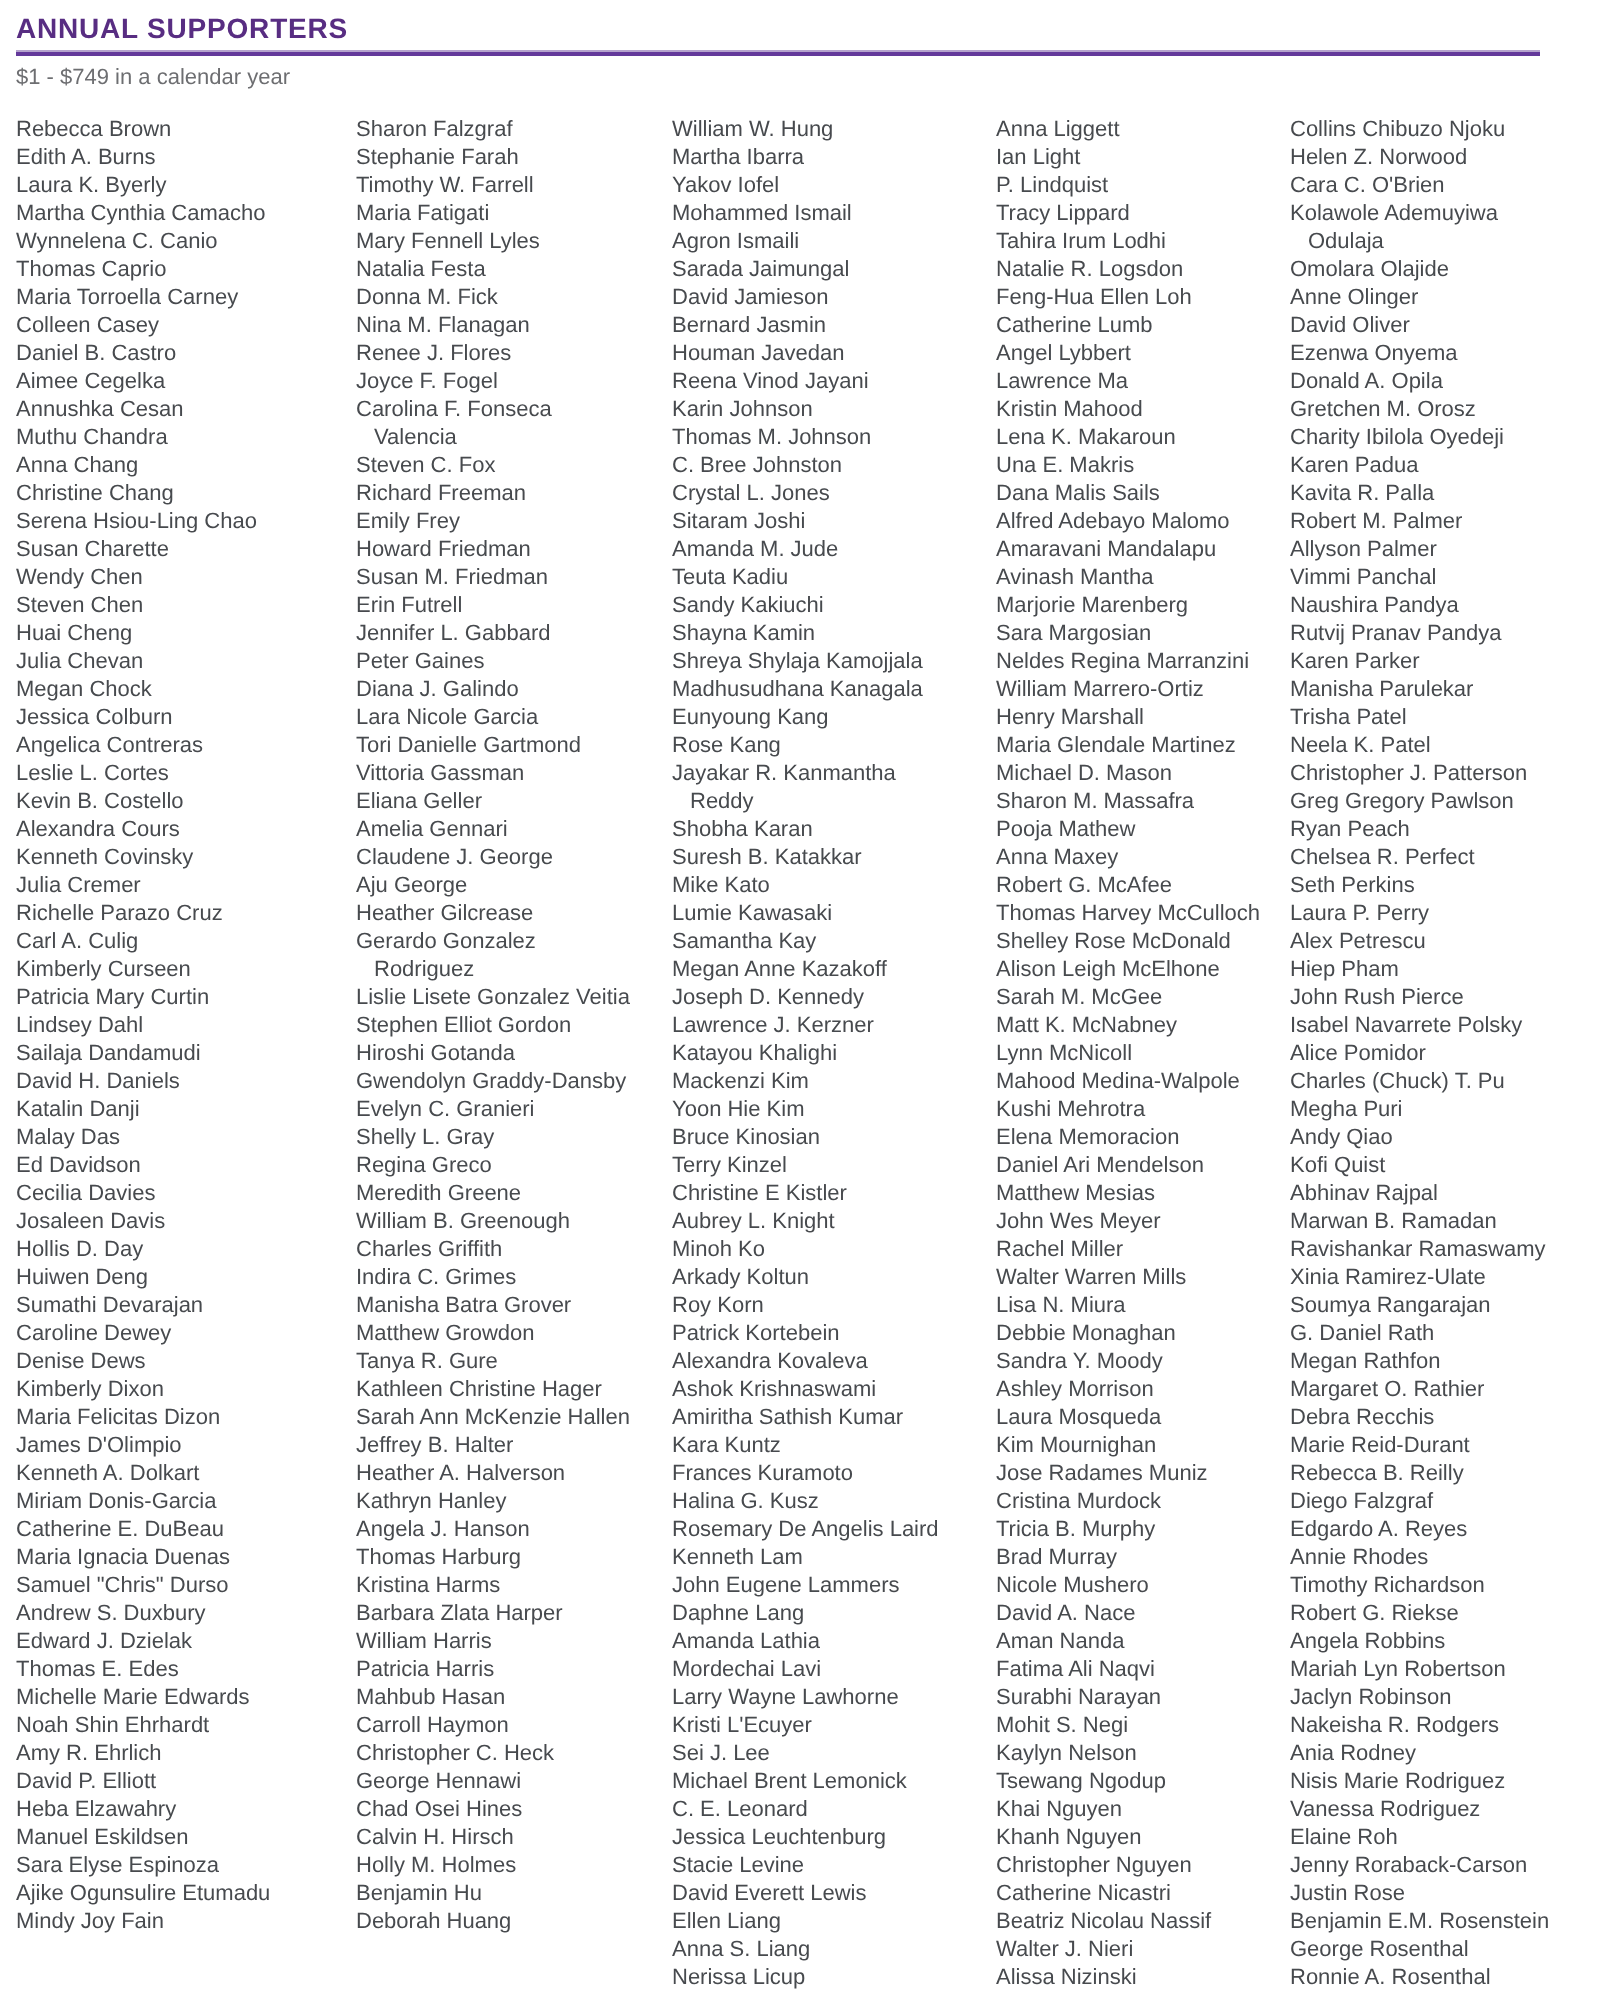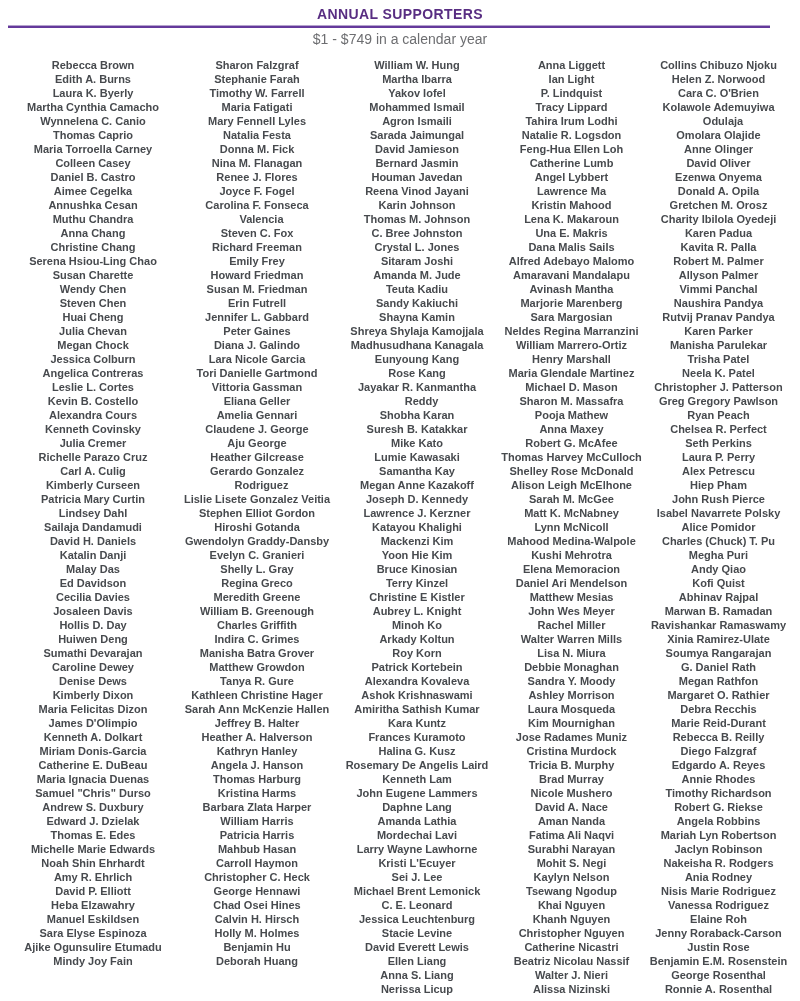--- a/index.html
+++ b/index.html
@@ -10,50 +10,49 @@
   body {
     width: 800px;
     height: 1001px;
     overflow: hidden;
     font-family: "Liberation Sans", sans-serif;
   }
   .page {
     padding: 7px 8px 0 8px;
     box-sizing: border-box;
     width: 800px;
-    text-align: center;
   }
   .title {
     margin: 0;
     color: #582d82;
     font-size: 14px;
     font-weight: bold;
     letter-spacing: 0.4px;
     line-height: 15px;
   }
   .rule {
     margin-top: 3px;
     width: 762px;
     height: 2px;
     background: #64399b;
     border-top: 1px solid #b5a3cd;
   }
   .subtitle {
     margin-top: 5px;
     color: #6d6e71;
-    font-size: 14px;
+    font-size: 11px;
     line-height: 12px;
   }
   .columns {
     margin-top: 13px;
     display: grid;
     grid-template-columns: 170px 158px 162px 147px 1fr;
     align-items: start;
   }
-  .col { min-width: 0; font-weight: bold; }
+  .col { min-width: 0; }
   .name {
     font-size: 11px;
     line-height: 14px;
     color: #474a4e;
     padding-left: 9px;
     text-indent: -9px;
     white-space: pre-line;
   }
 </style>
 </head>

